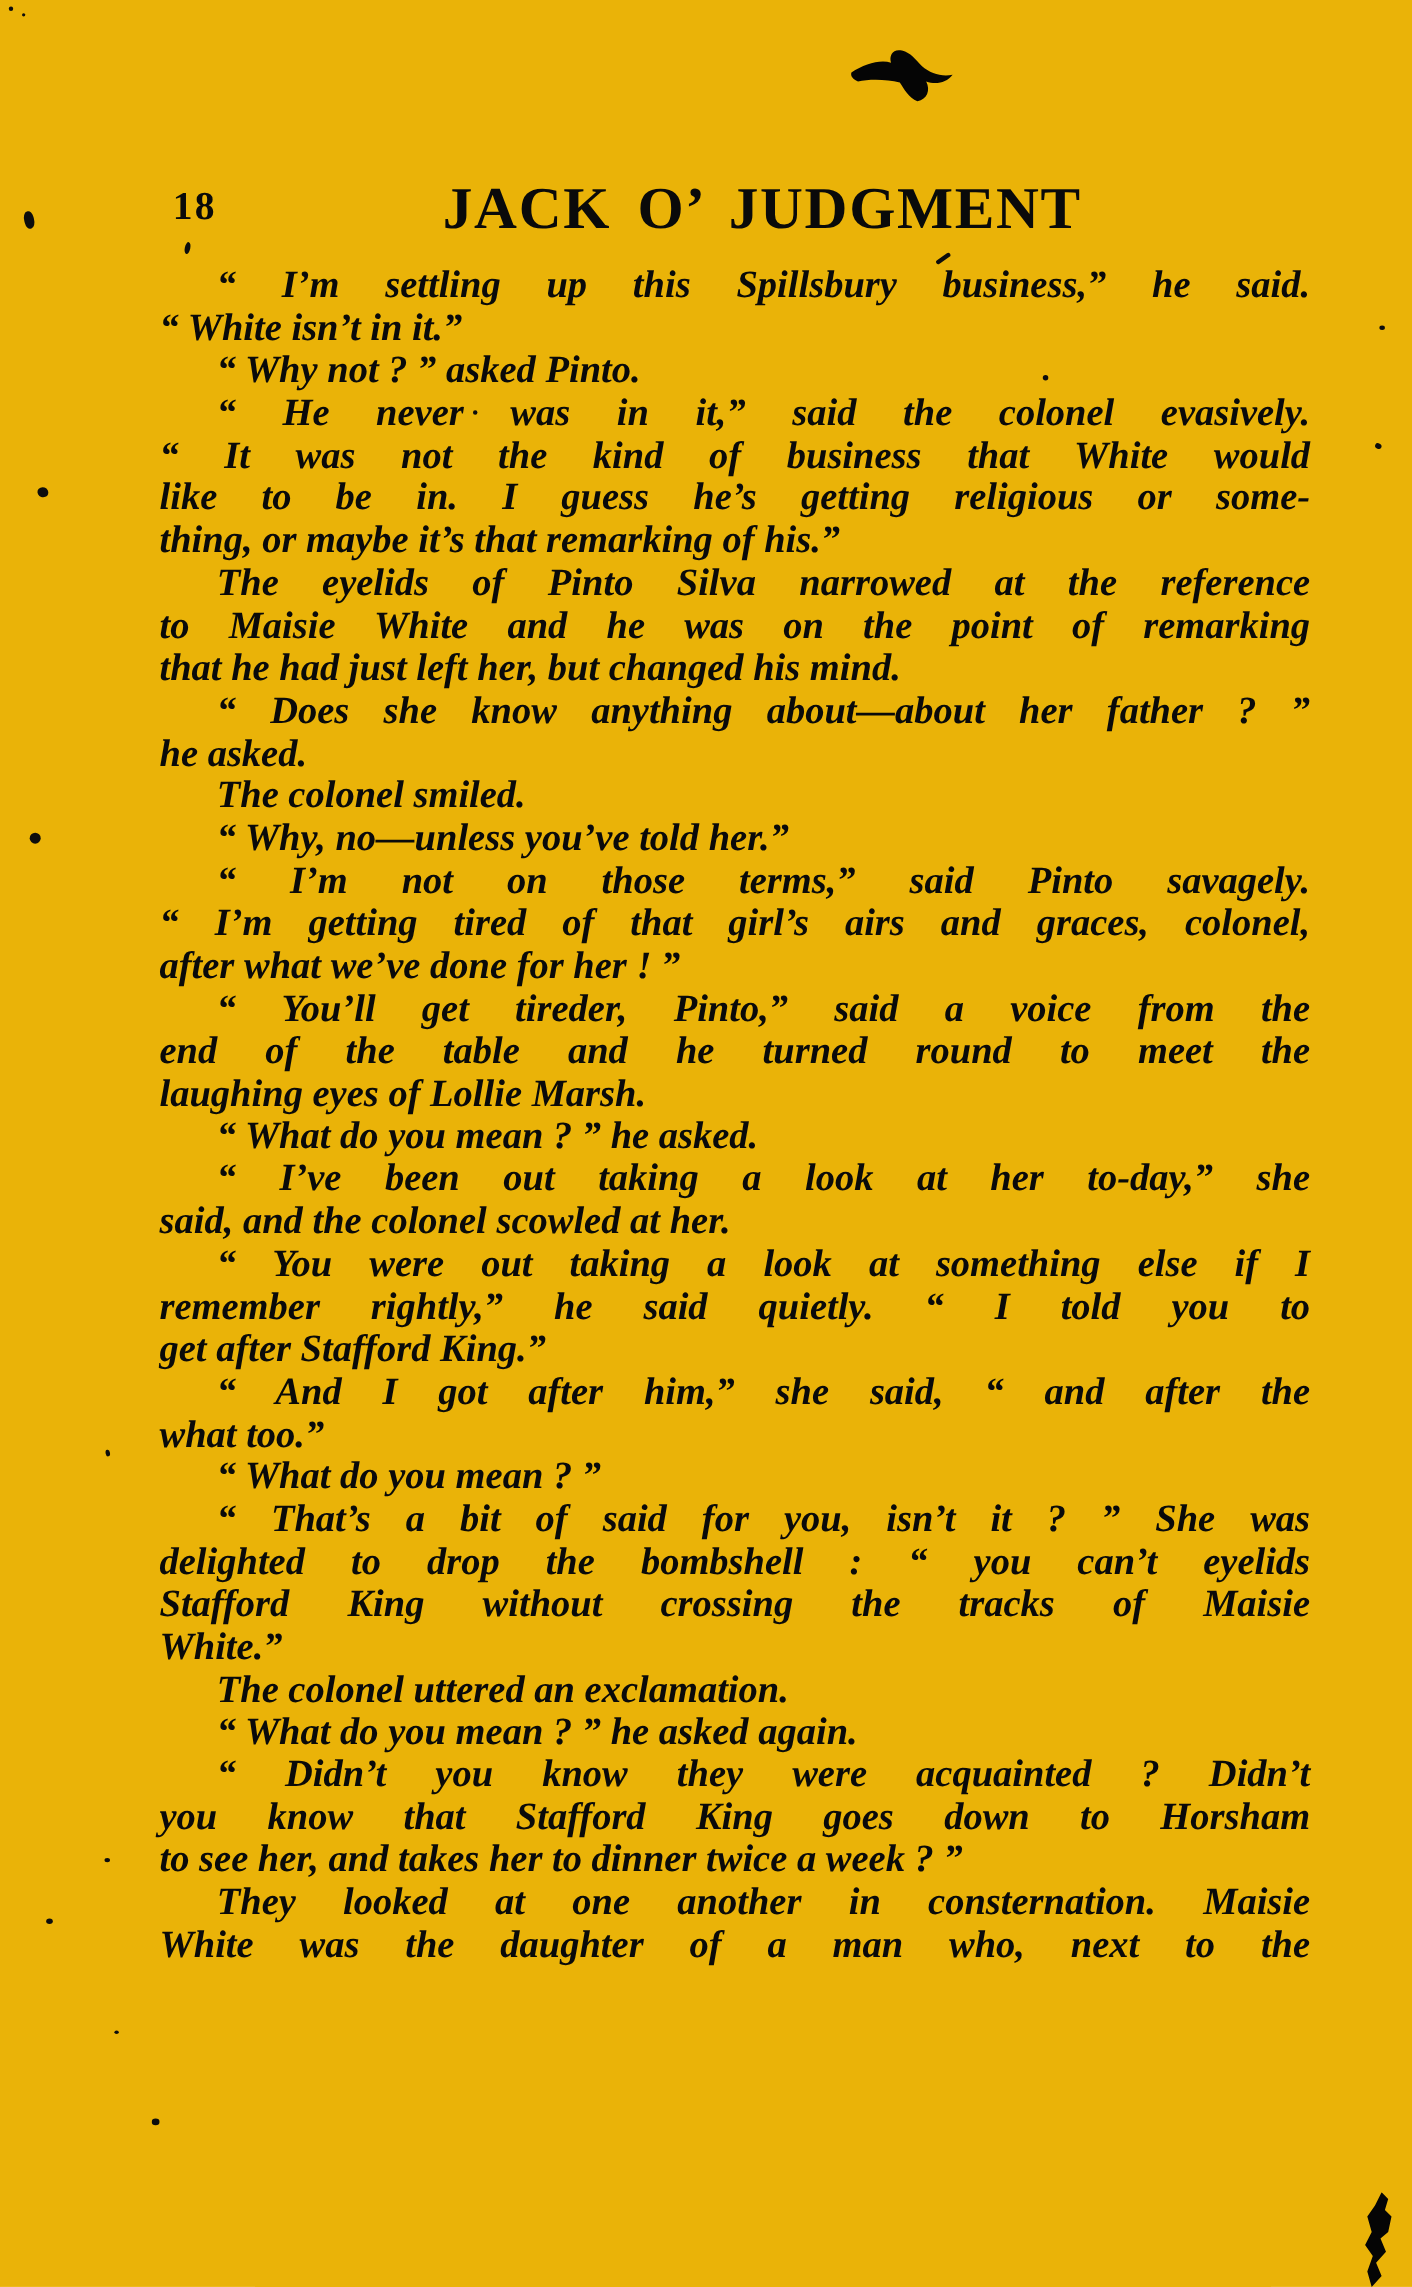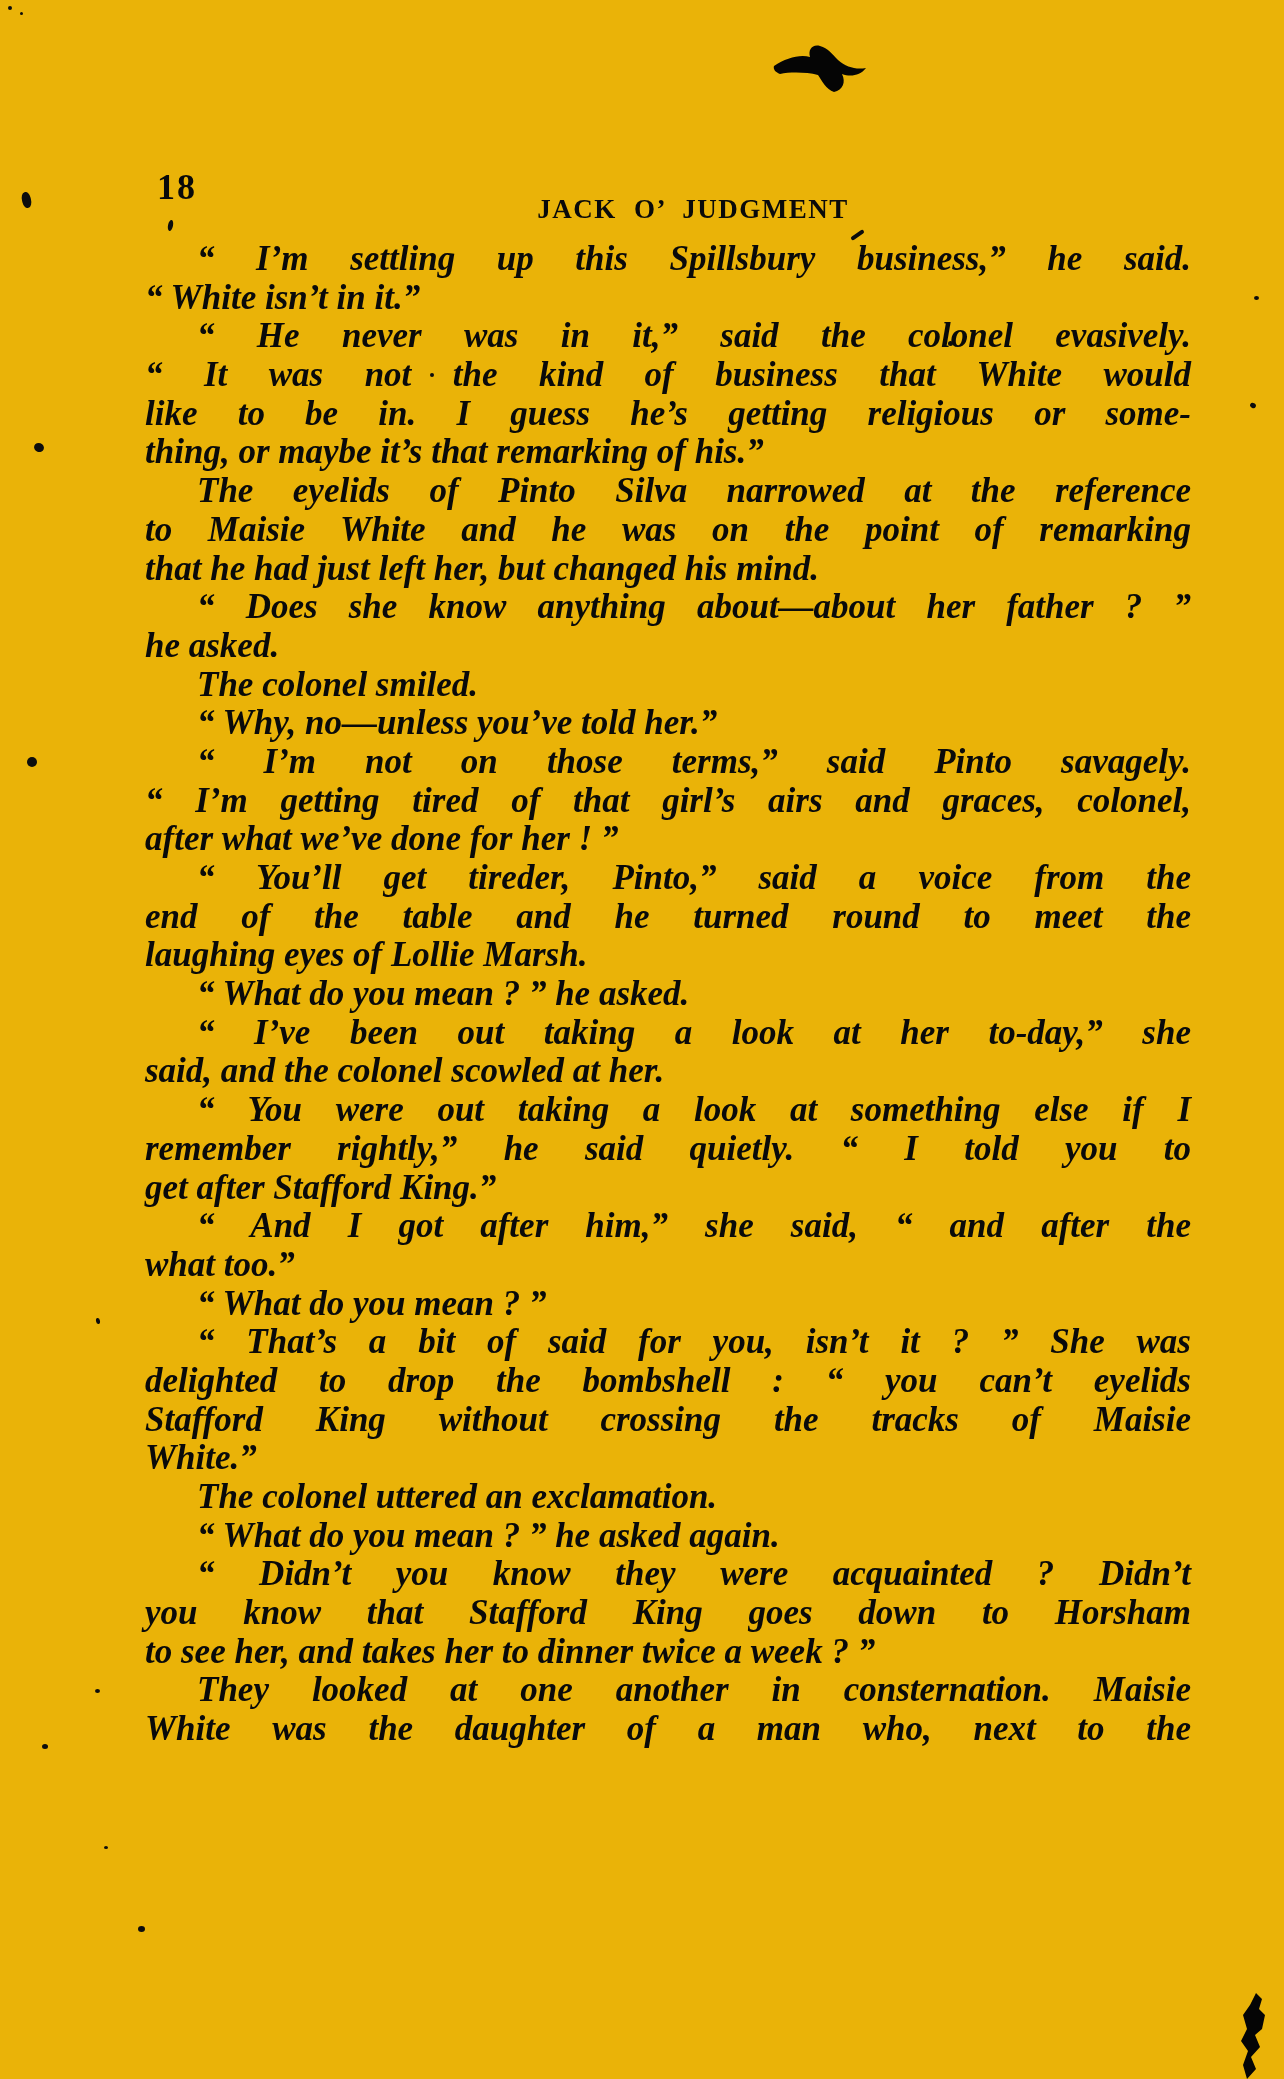--- a/index.html
+++ b/index.html
@@ -14,24 +14,23 @@
   .page { position: absolute; inset: 0; background: #eab308; }
 
   .header { position: absolute; left: 145px; top: 158px; width: 1046px; height: 50px; }
   .page-number {
     position: absolute; left: 12px; top: 8px;
     font-size: 36px; font-weight: 700; letter-spacing: 2px;
   }
   .page-title {
     position: absolute; left: 25px; top: 0; width: 1046px;
     text-align: center;
-    font-size: 27px; font-weight: 700;
+    font-size: 54px; font-weight: 700;
     letter-spacing: 1.5px; word-spacing: 9px;
     white-space: nowrap;
-    margin-top: 36px;
   }
 
   .text-block { position: absolute; left: 145px; top: 240px; width: 1046px; }
   .line {
     height: 38.7px; line-height: 38.7px;
     font-size: 35px; font-weight: 700;
     text-align: justify; text-align-last: justify;
     overflow: visible; white-space: normal; font-style: italic;
   }
   .line.end { text-align-last: left; }
@@ -46,20 +45,21 @@
 <div class="page">
 
   <div class="header">
     <div class="page-number">18</div>
     <div class="page-title">JACK O’ JUDGMENT</div>
   </div>
 
   <div class="text-block">
       <div class="line indent">“ I’m settling up this Spillsbury business,” he said.</div>
       <div class="line end">“ White isn’t in it.”</div>
+      <div class="line indent end">“ Why not ? ” asked Pinto.</div>
       <div class="line indent">“ He never was in it,” said the colonel evasively.</div>
       <div class="line">“ It was not the kind of business that White would</div>
       <div class="line">like to be in.  I guess he’s getting religious or some-</div>
       <div class="line end">thing, or maybe it’s that remarking of his.”</div>
       <div class="line indent">The eyelids of Pinto Silva narrowed at the reference</div>
       <div class="line">to Maisie White and he was on the point of remarking</div>
       <div class="line end">that he had just left her, but changed his mind.</div>
       <div class="line indent">“ Does she know anything about—about her father ? ”</div>
       <div class="line end">he asked.</div>
       <div class="line indent end">The colonel smiled.</div>

